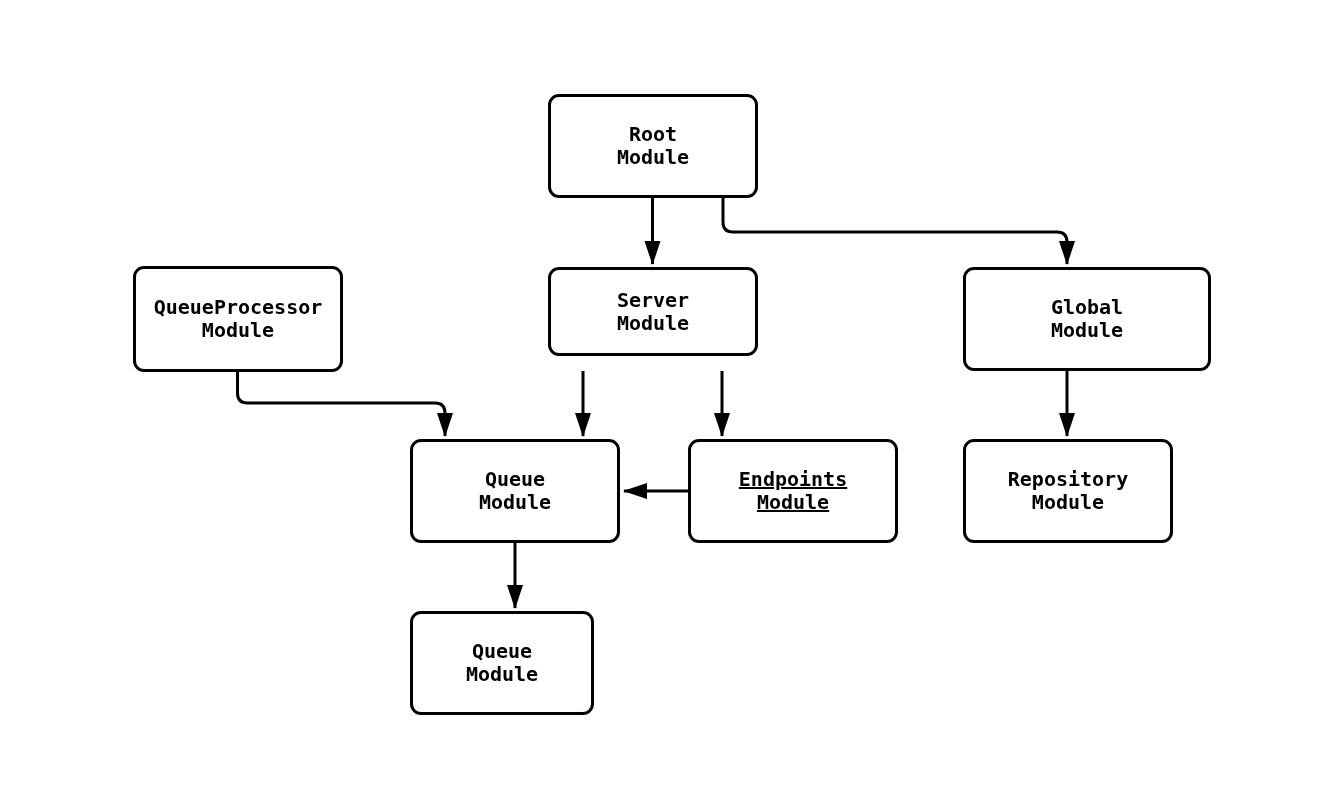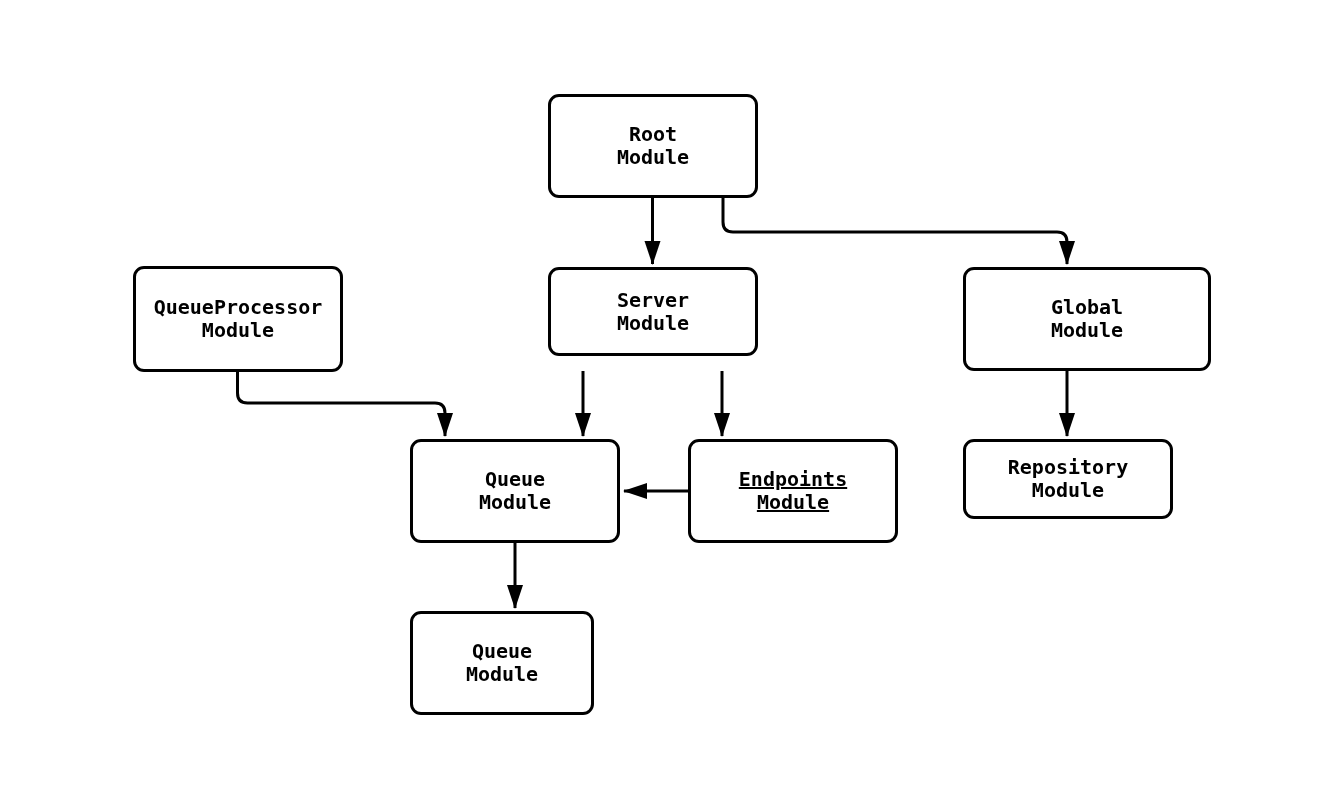--- a/index.html
+++ b/index.html
@@ -94,21 +94,21 @@
   <div class="node" style="left:410px; top:439px; width:210px; height:104px;">
     <span class="node-label">Queue
 Module</span>
   </div>
 
   <div class="node" style="left:688px; top:439px; width:210px; height:104px;text-decoration:underline;">
     <span class="node-label">Endpoints
 Module</span>
   </div>
 
-  <div class="node" style="left:963px; top:439px; width:210px; height:80px;">
+  <div class="node" style="left:963px; top:439px; width:210px; height:104px;">
     <span class="node-label">Repository
 Module</span>
   </div>
 
   <div class="node" style="left:410px; top:611px; width:184px; height:104px;">
     <span class="node-label">Queue
 Module</span>
   </div>
 
 </div>

